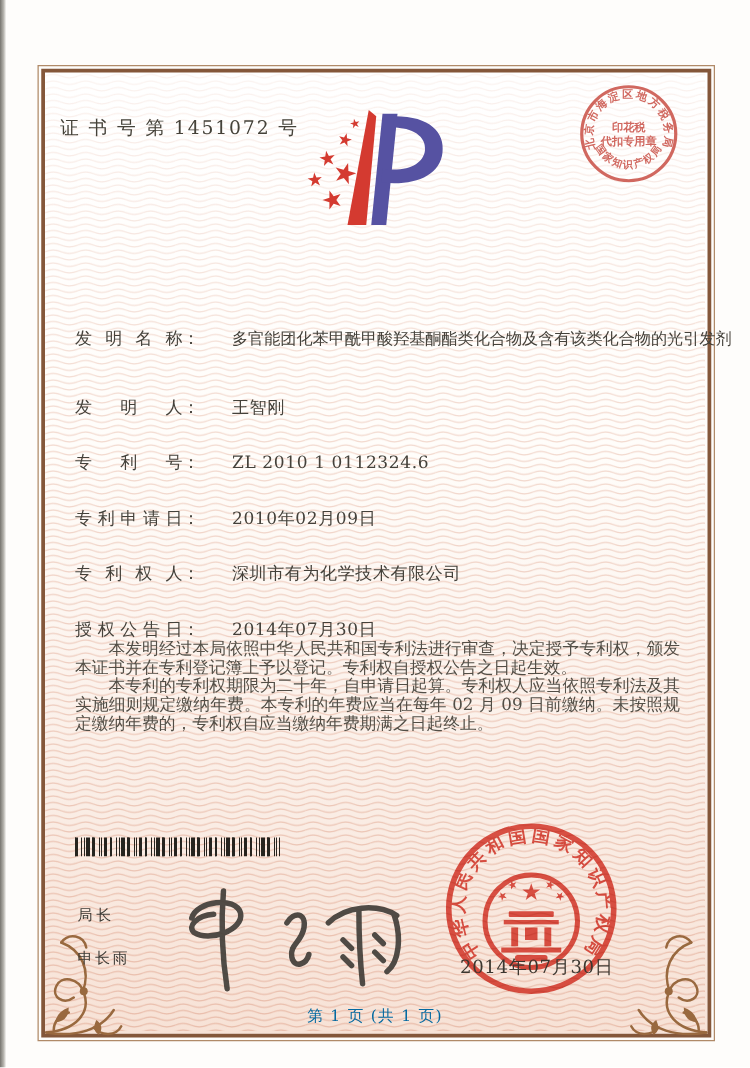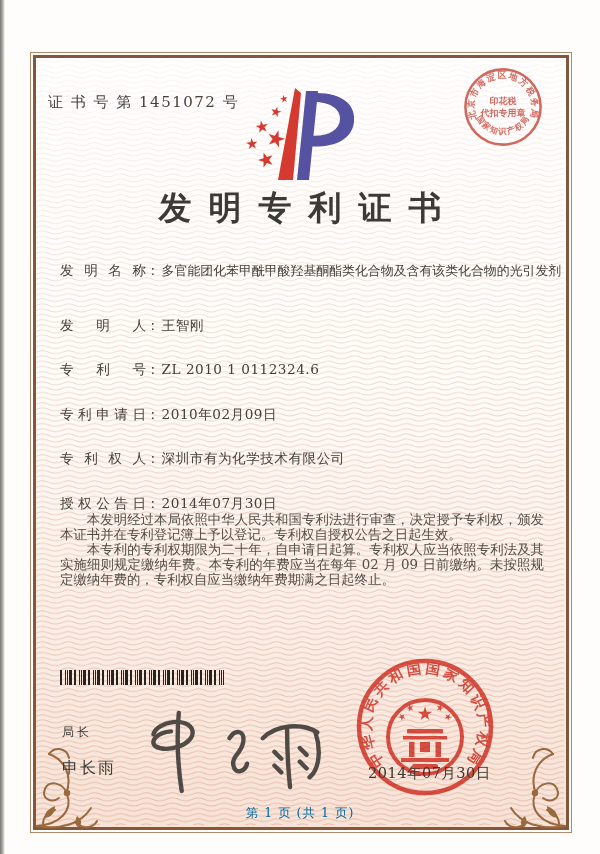--- a/index.html
+++ b/index.html
@@ -22,31 +22,31 @@
   .logo{position:absolute;left:236px;top:84px;}
   .stamp{position:absolute;left:456px;top:60px;opacity:.85;}
   .title{position:absolute;left:0;top:186px;width:600px;text-align:center;
     font-size:33px;font-weight:600;letter-spacing:17px;text-indent:17px;color:#3c3a36;}
   .fields{position:absolute;left:60px;top:0;width:490px;}
   .f-row{position:absolute;left:0;width:490px;white-space:nowrap;font-size:13.6px;color:#44413a;}
   .f-row.r0{top:262px}.f-row.r1{top:317px}.f-row.r2{top:361px}
   .f-row.r3{top:406px}.f-row.r4{top:450px}.f-row.r5{top:495px}
   .f-label{display:inline-block;width:86px;text-align:justify;text-align-last:justify;vertical-align:top;}
   .f-colon{display:inline-block;margin-right:2px;}
-  .f-value{letter-spacing:.5px;}
+  .f-value{letter-spacing:.5px;margin-left:24px;}
   .f-row.r0 .f-value{font-size:12.9px;letter-spacing:0;}
   .body-text{position:absolute;left:60px;top:512px;width:484px;
     font-size:13.4px;line-height:15px;color:#524e46;text-align:justify;}
   .body-text p{margin:0;text-indent:2em;}
   .barcode{position:absolute;left:60px;top:670px;width:164px;height:15px;
     background:
       repeating-linear-gradient(90deg,#26241f 0 2px,transparent 2px 5px,#26241f 5px 6px,transparent 6px 9px,#26241f 9px 12px,transparent 12px 14px),
       repeating-linear-gradient(90deg,#26241f 0 1px,transparent 1px 7px);}
   .signer-title{position:absolute;left:62px;top:724px;font-size:12px;letter-spacing:3px;color:#3b3934;}
-  .signer-name{position:absolute;left:62px;top:758px;font-size:16px;letter-spacing:2px;color:#3b3934;font-family:Liberation Serif, serif;}
+  .signer-name{position:absolute;left:62px;top:758px;font-size:12px;letter-spacing:2px;color:#3b3934;font-family:Liberation Serif, serif;}
   .signature{position:absolute;left:128px;top:698px;}
   .seal{position:absolute;left:355px;top:657px;mix-blend-mode:multiply;}
   .issue-date{position:absolute;left:368px;top:764px;font-size:14.5px;letter-spacing:.5px;color:#3b3730;z-index:5;}
   .footer{position:absolute;left:0;top:805px;width:600px;text-align:center;
     font-size:12.5px;letter-spacing:1px;color:#0369a1;}
   .ornament{position:absolute;}
   .orn-left{left:33px;top:736px;}
   .orn-right{left:501px;top:736px;transform:scaleX(-1);}
 </style>
 </head>
@@ -135,21 +135,20 @@
       <text font-size="10.2" letter-spacing="2" fill="#c94f45" font-weight="bold">
         <textPath href="#stTop" startOffset="50%" text-anchor="middle">北京市海淀区地方税务局</textPath>
       </text>
       <text font-size="9.5" letter-spacing="1.5" fill="#c94f45" font-weight="bold">
         <textPath href="#stBot" startOffset="50%" text-anchor="middle">国家知识产权局</textPath>
       </text>
       <text x="55" y="52" font-size="10.5" fill="#c94f45" text-anchor="middle" font-weight="bold">印花税</text>
       <text x="55" y="66" font-size="10.5" fill="#c94f45" text-anchor="middle" font-weight="bold">代扣专用章</text>
     </svg>
 
-    <div class="title">发明专利证书</div>
 
     <div class="fields">
       <div class="f-row r0">
         <span class="f-label">发明名称</span><span class="f-colon">：</span><span class="f-value">多官能团化苯甲酰甲酸羟基酮酯类化合物及含有该类化合物的光引发剂</span>
       </div>
       <div class="f-row r1">
         <span class="f-label">发明人</span><span class="f-colon">：</span><span class="f-value">王智刚</span>
       </div>
       <div class="f-row r2">
         <span class="f-label">专利号</span><span class="f-colon">：</span><span class="f-value">ZL 2010 1 0112324.6</span>

